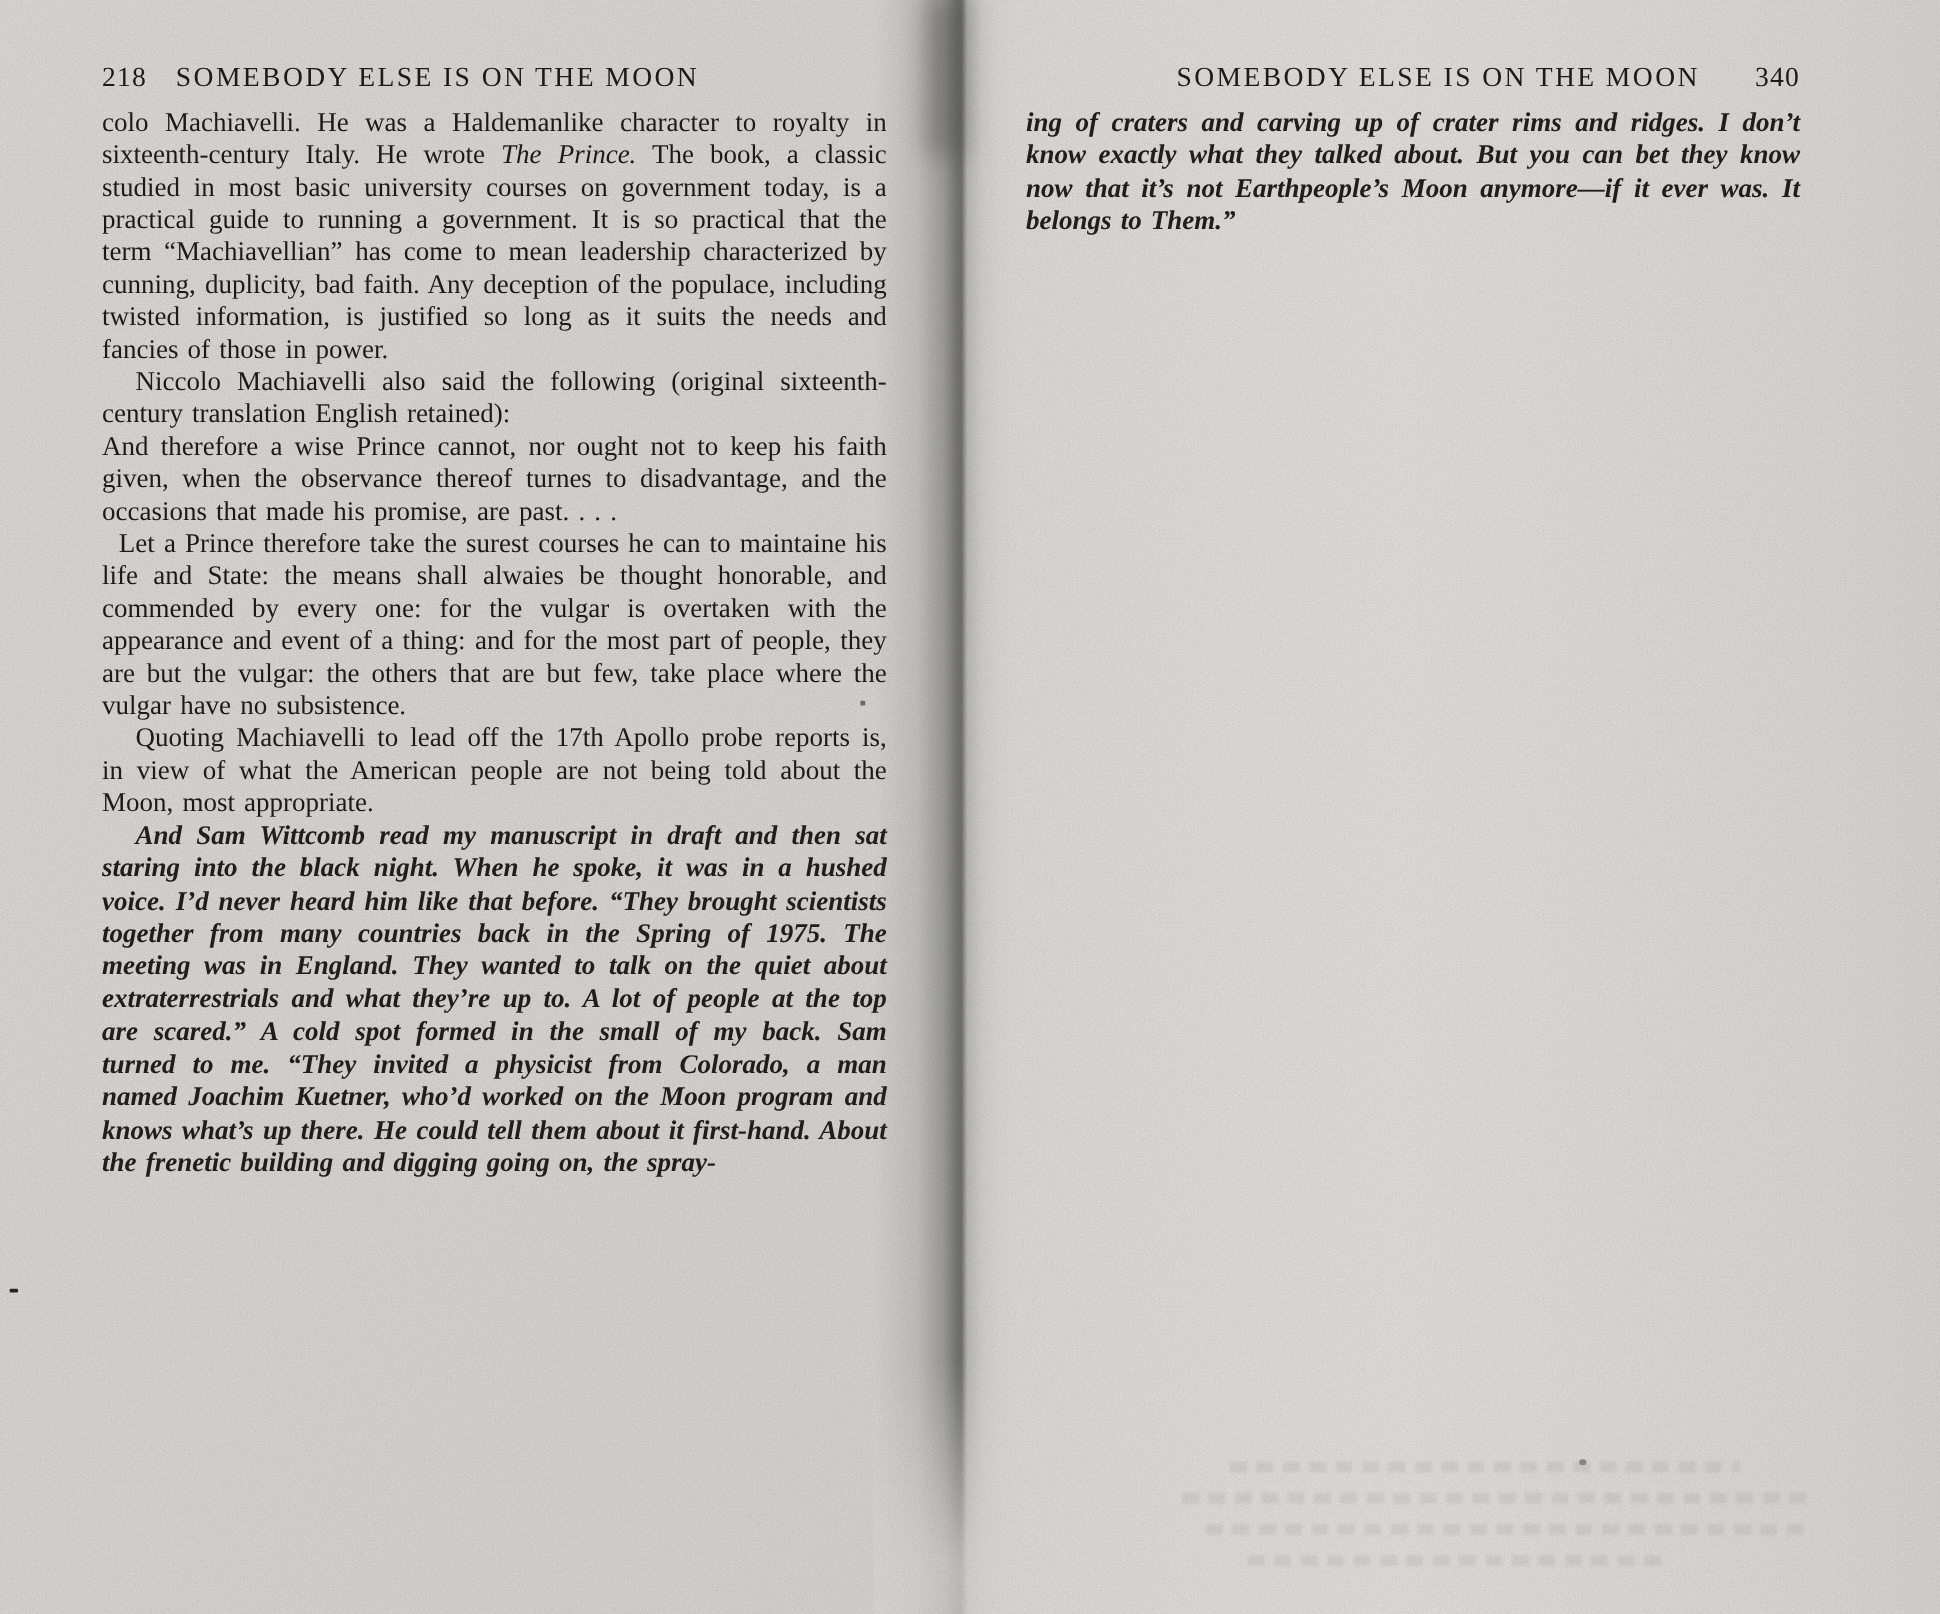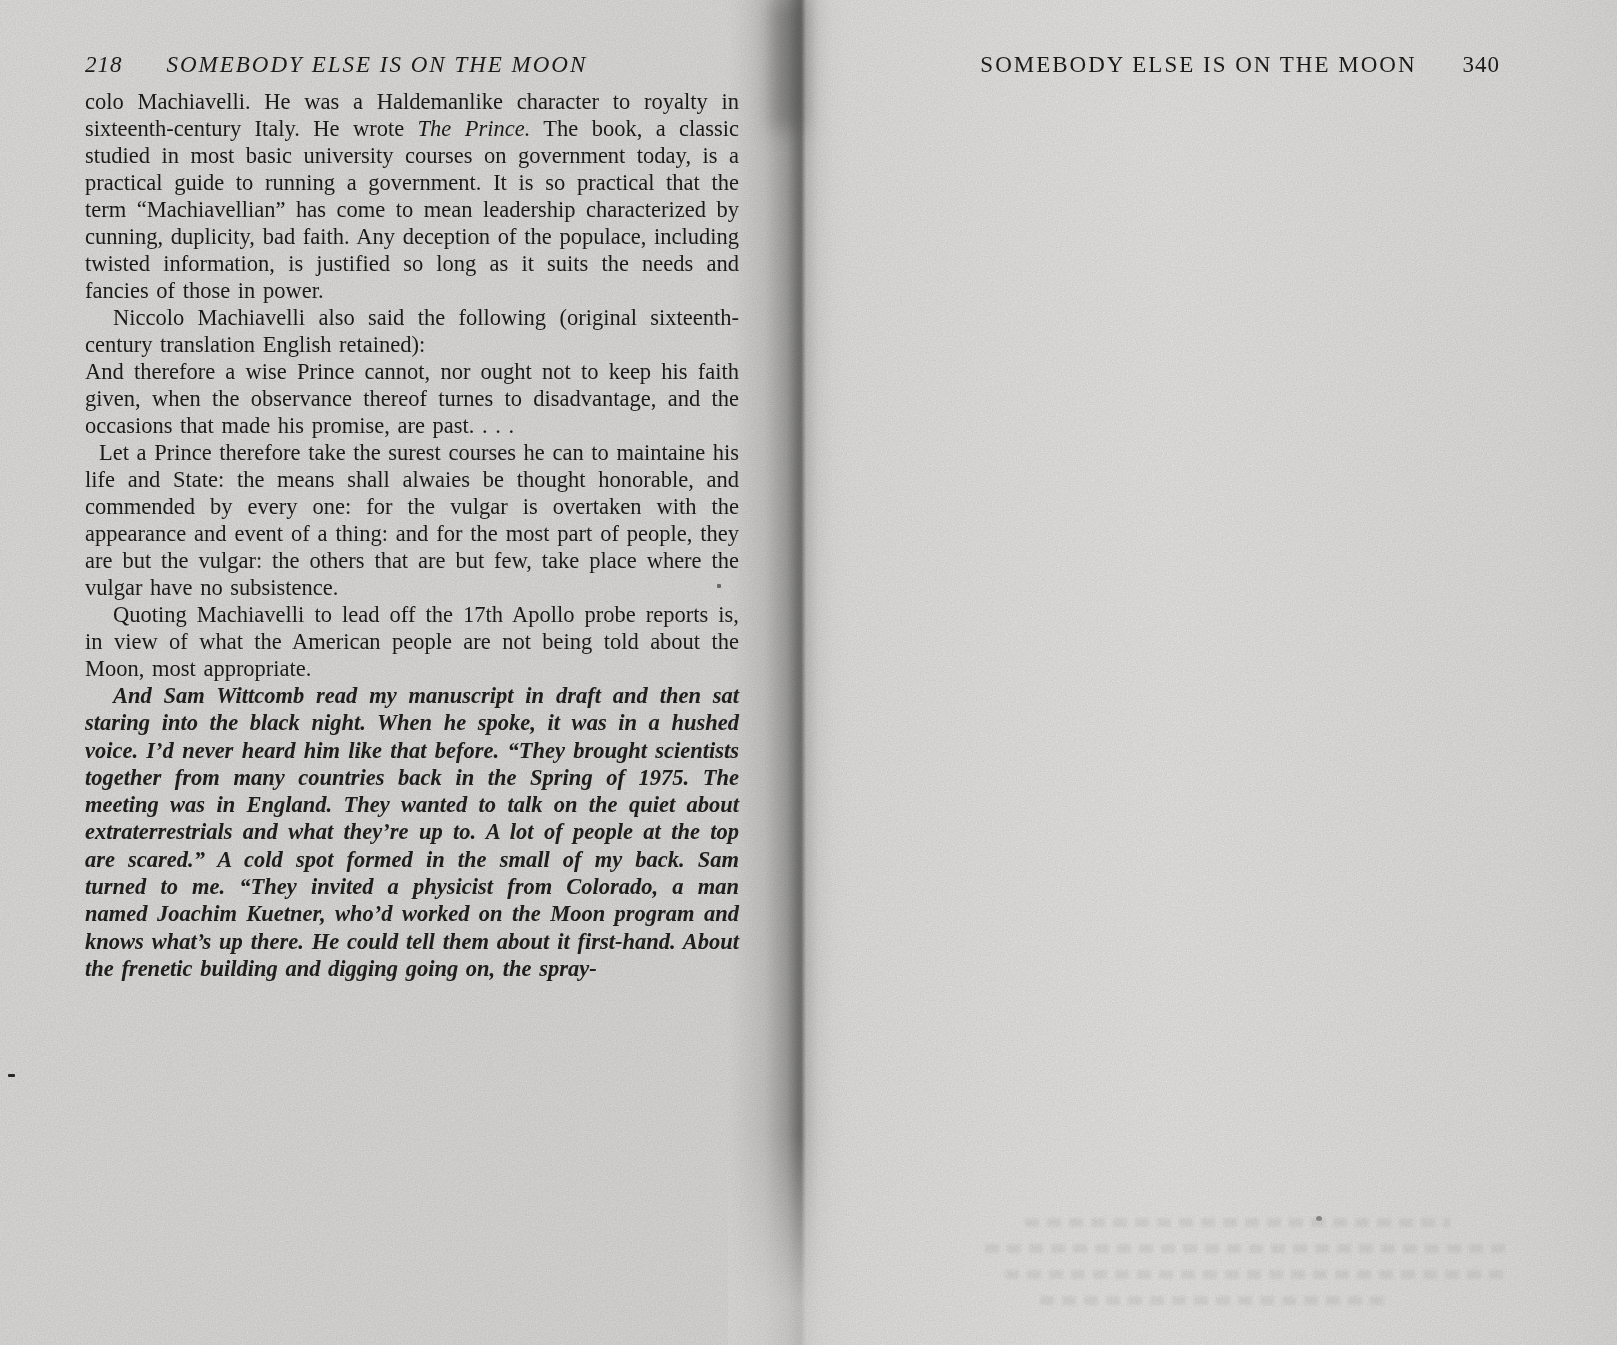--- a/index.html
+++ b/index.html
@@ -35,21 +35,21 @@
     content:"";position:absolute;bottom:0;left:0;right:0;height:210px;
     background:linear-gradient(to bottom,rgba(235,234,232,0) 0%,rgba(235,234,232,0.75) 80%);
   }
 
   
   .header{
     position:absolute;top:52px;display:flex;align-items:baseline;
     font-size:23px;letter-spacing:2px;white-space:nowrap;
   }
   .header .pgnum{letter-spacing:1px;}
-  .header-left{left:85px;width:654px;gap:44px;font-style:italic;}
+  .header-left{left:85px;width:654px;gap:24px;}
   .header-right{left:855px;width:645px;gap:46px;justify-content:flex-end;}
 
   
   .col{position:absolute;top:88px;font-size:22.5px;line-height:27px;text-align:justify;}
   .col-left{left:85px;width:654px;}
   .col-right{left:855px;width:645px;}
   .col p{margin:0;padding:0;word-spacing:2px;}
   .ind{text-indent:28px;}
   .quote{margin:44px 26px 0 30px;}
   .quote + .quote{margin-top:0;}
@@ -97,20 +97,23 @@
 
   <div class="col col-left">
     <p><span>colo Machiavelli. He was a Haldemanlike character to royalty in sixteenth-century Italy. He wrote </span><i>The Prince.</i><span> The book, a classic studied in most basic university courses on government today, is a practical guide to running a government. It is so practical that the term “Machiavellian” has come to mean leadership characterized by cunning, duplicity, bad faith. Any deception of the populace, including twisted information, is justified so long as it suits the needs and fancies of those in power.</span></p>
     <p class="ind">Niccolo Machiavelli also said the following (original sixteenth-century translation English retained):</p>
     <p class="quote">And therefore a wise Prince cannot, nor ought not to keep his faith given, when the observance thereof turnes to disadvantage, and the occasions that made his promise, are past. . . .</p>
     <p class="quote quote2">Let a Prince therefore take the surest courses he can to maintaine his life and State: the means shall alwaies be thought honorable, and commended by every one: for the vulgar is overtaken with the appearance and event of a thing: and for the most part of people, they are but the vulgar: the others that are but few, take place where the vulgar have no subsistence.</p>
     <p class="ind after-quote">Quoting Machiavelli to lead off the 17th Apollo probe reports is, in view of what the American people are not being told about the Moon, most appropriate.</p>
     <p class="ind narrative">And Sam Wittcomb read my manuscript in draft and then sat staring into the black night. When he spoke, it was in a hushed voice. I’d never heard him like that before. “They brought scientists together from many countries back in the Spring of 1975. The meeting was in England. They wanted to talk on the quiet about extraterrestrials and what they’re up to. A lot of people at the top are scared.” A cold spot formed in the small of my back. Sam turned to me. “They invited a physicist from Colorado, a man named Joachim Kuetner, who’d worked on the Moon program and knows what’s up there. He could tell them about it first-hand. About the frenetic building and digging going on, the spray-</p>
   </div>
 
+  <div class="col col-right">
+    <p class="narrative-cont">ing of craters and carving up of crater rims and ridges. I don’t know exactly what they talked about. But you can bet they know now that it’s not Earthpeople’s Moon anymore—if it ever was. It belongs to Them.”</p>
+  </div>
 
   <div class="gutter"></div>
 
   <div class="speck speck-a"></div>
   <div class="speck speck-b"></div>
   <div class="speck speck-c"></div>
 
   <div class="ghost">
     <div class="gl"></div>
       <div class="gl"></div>

